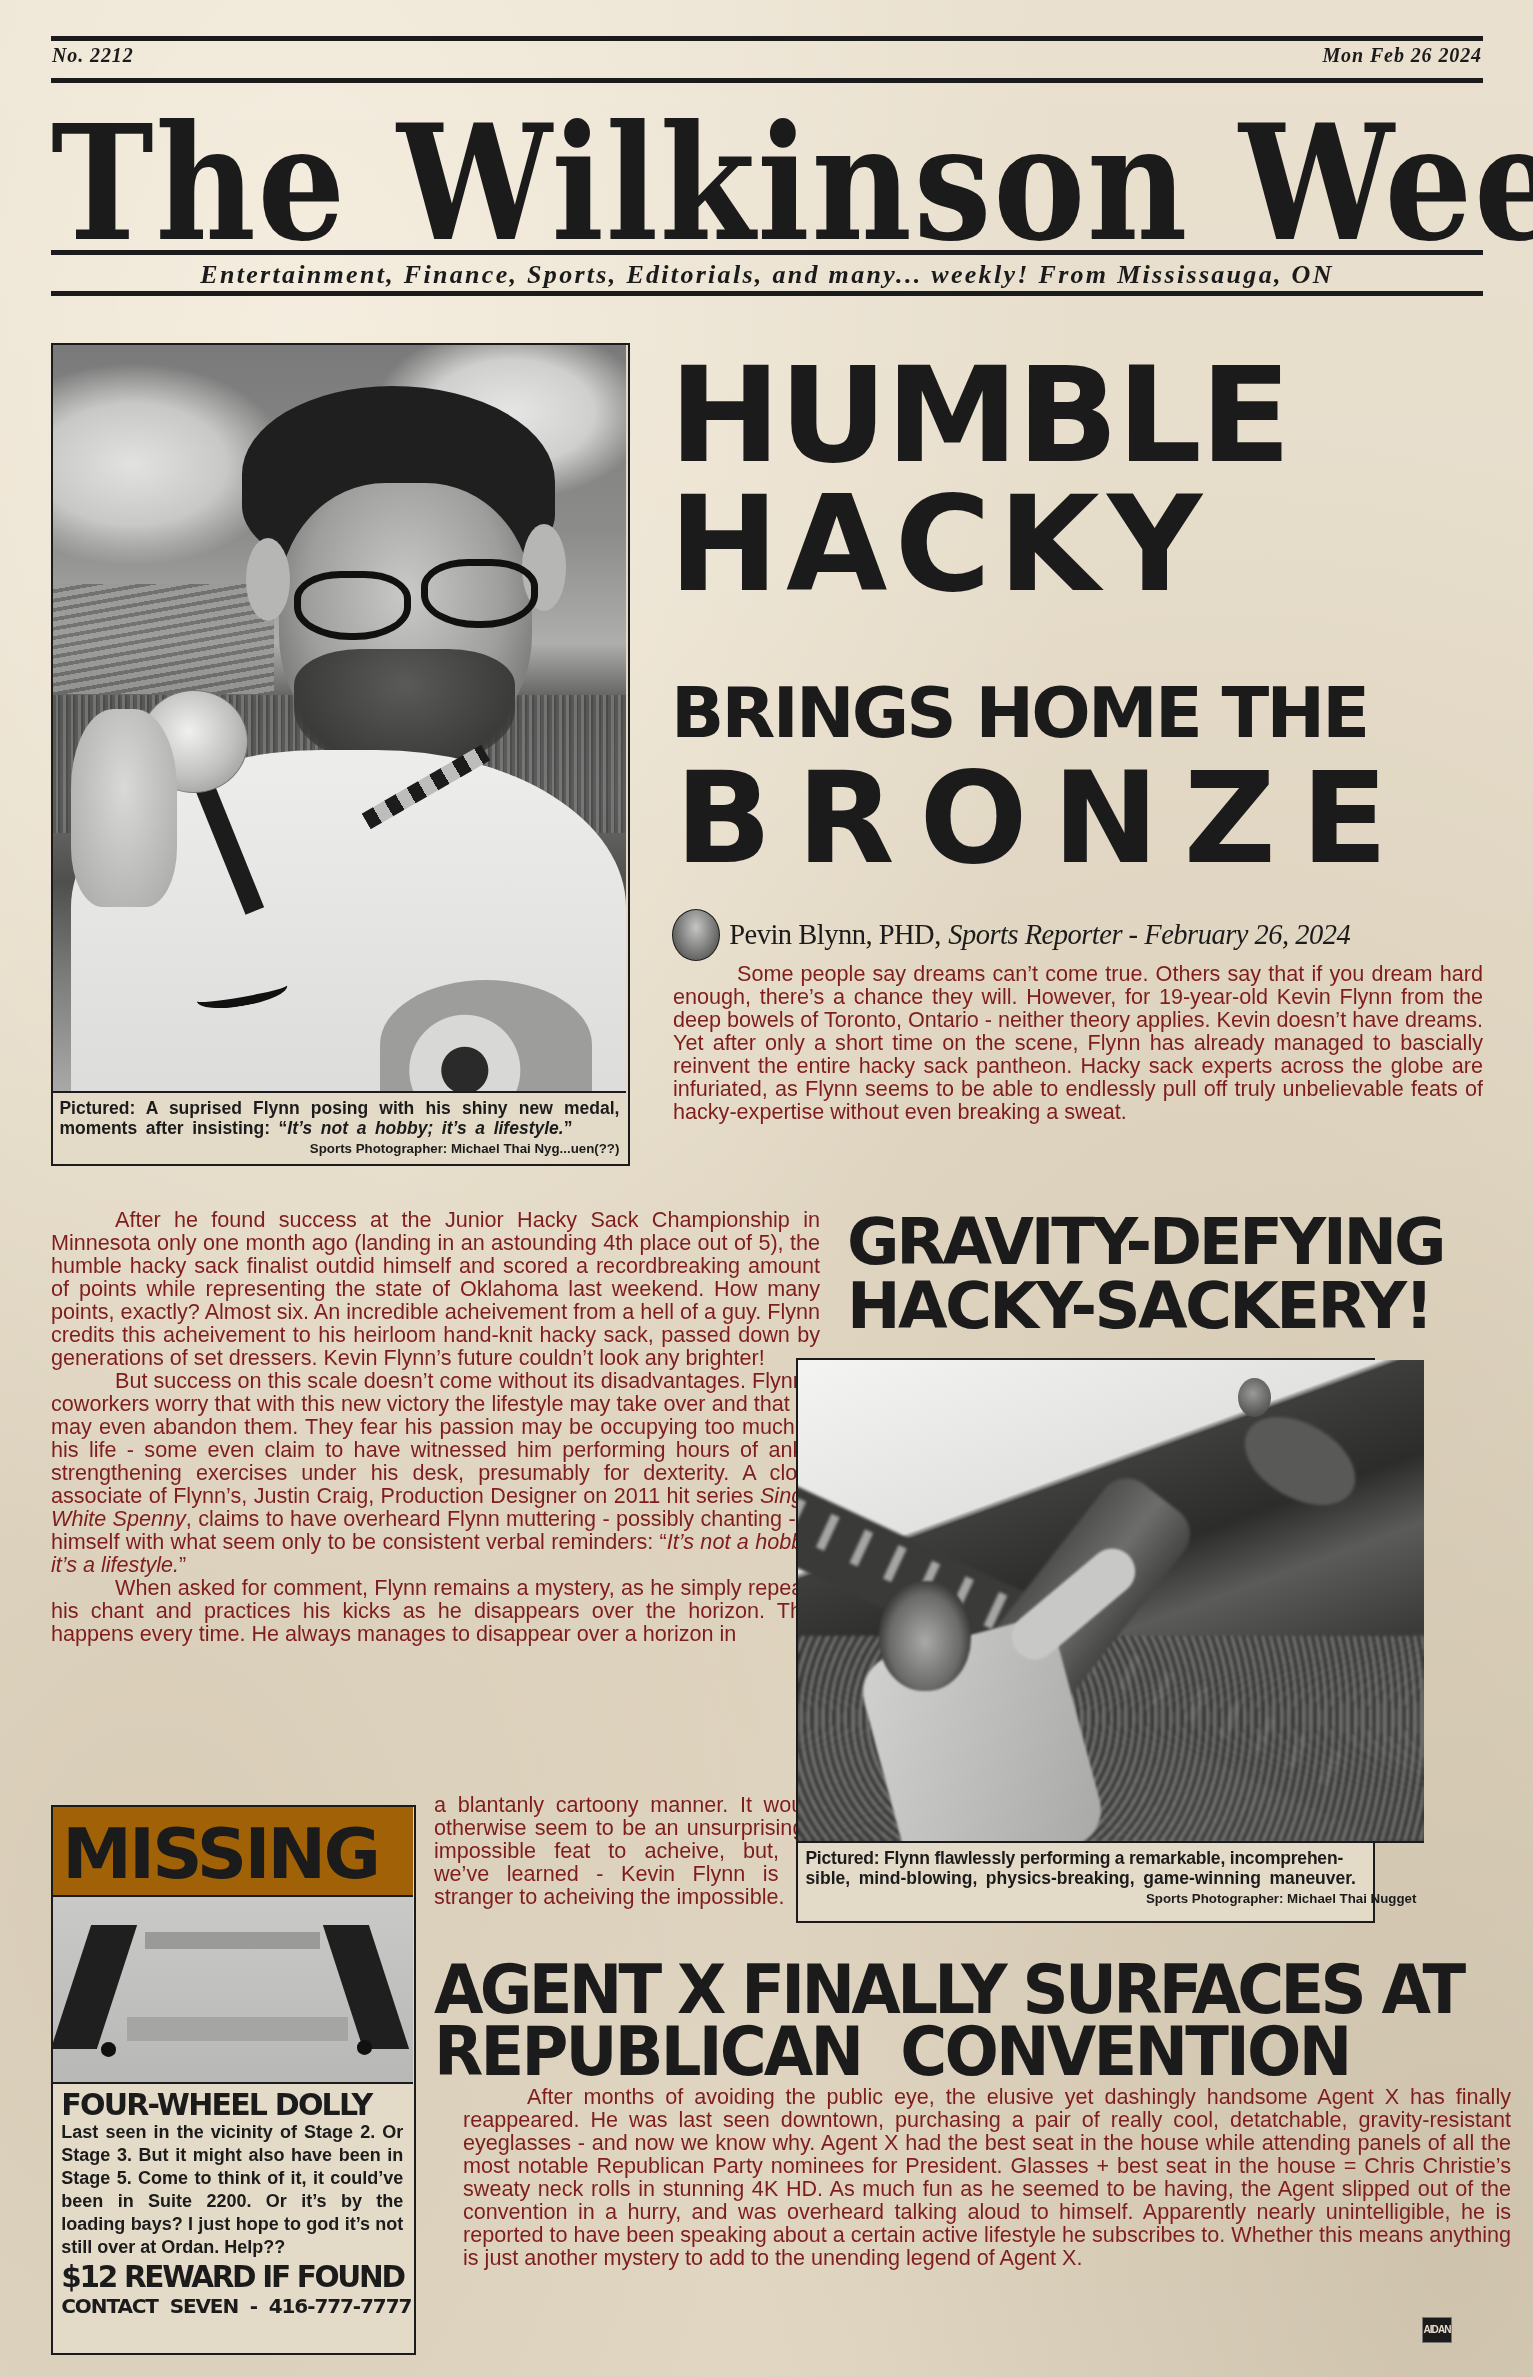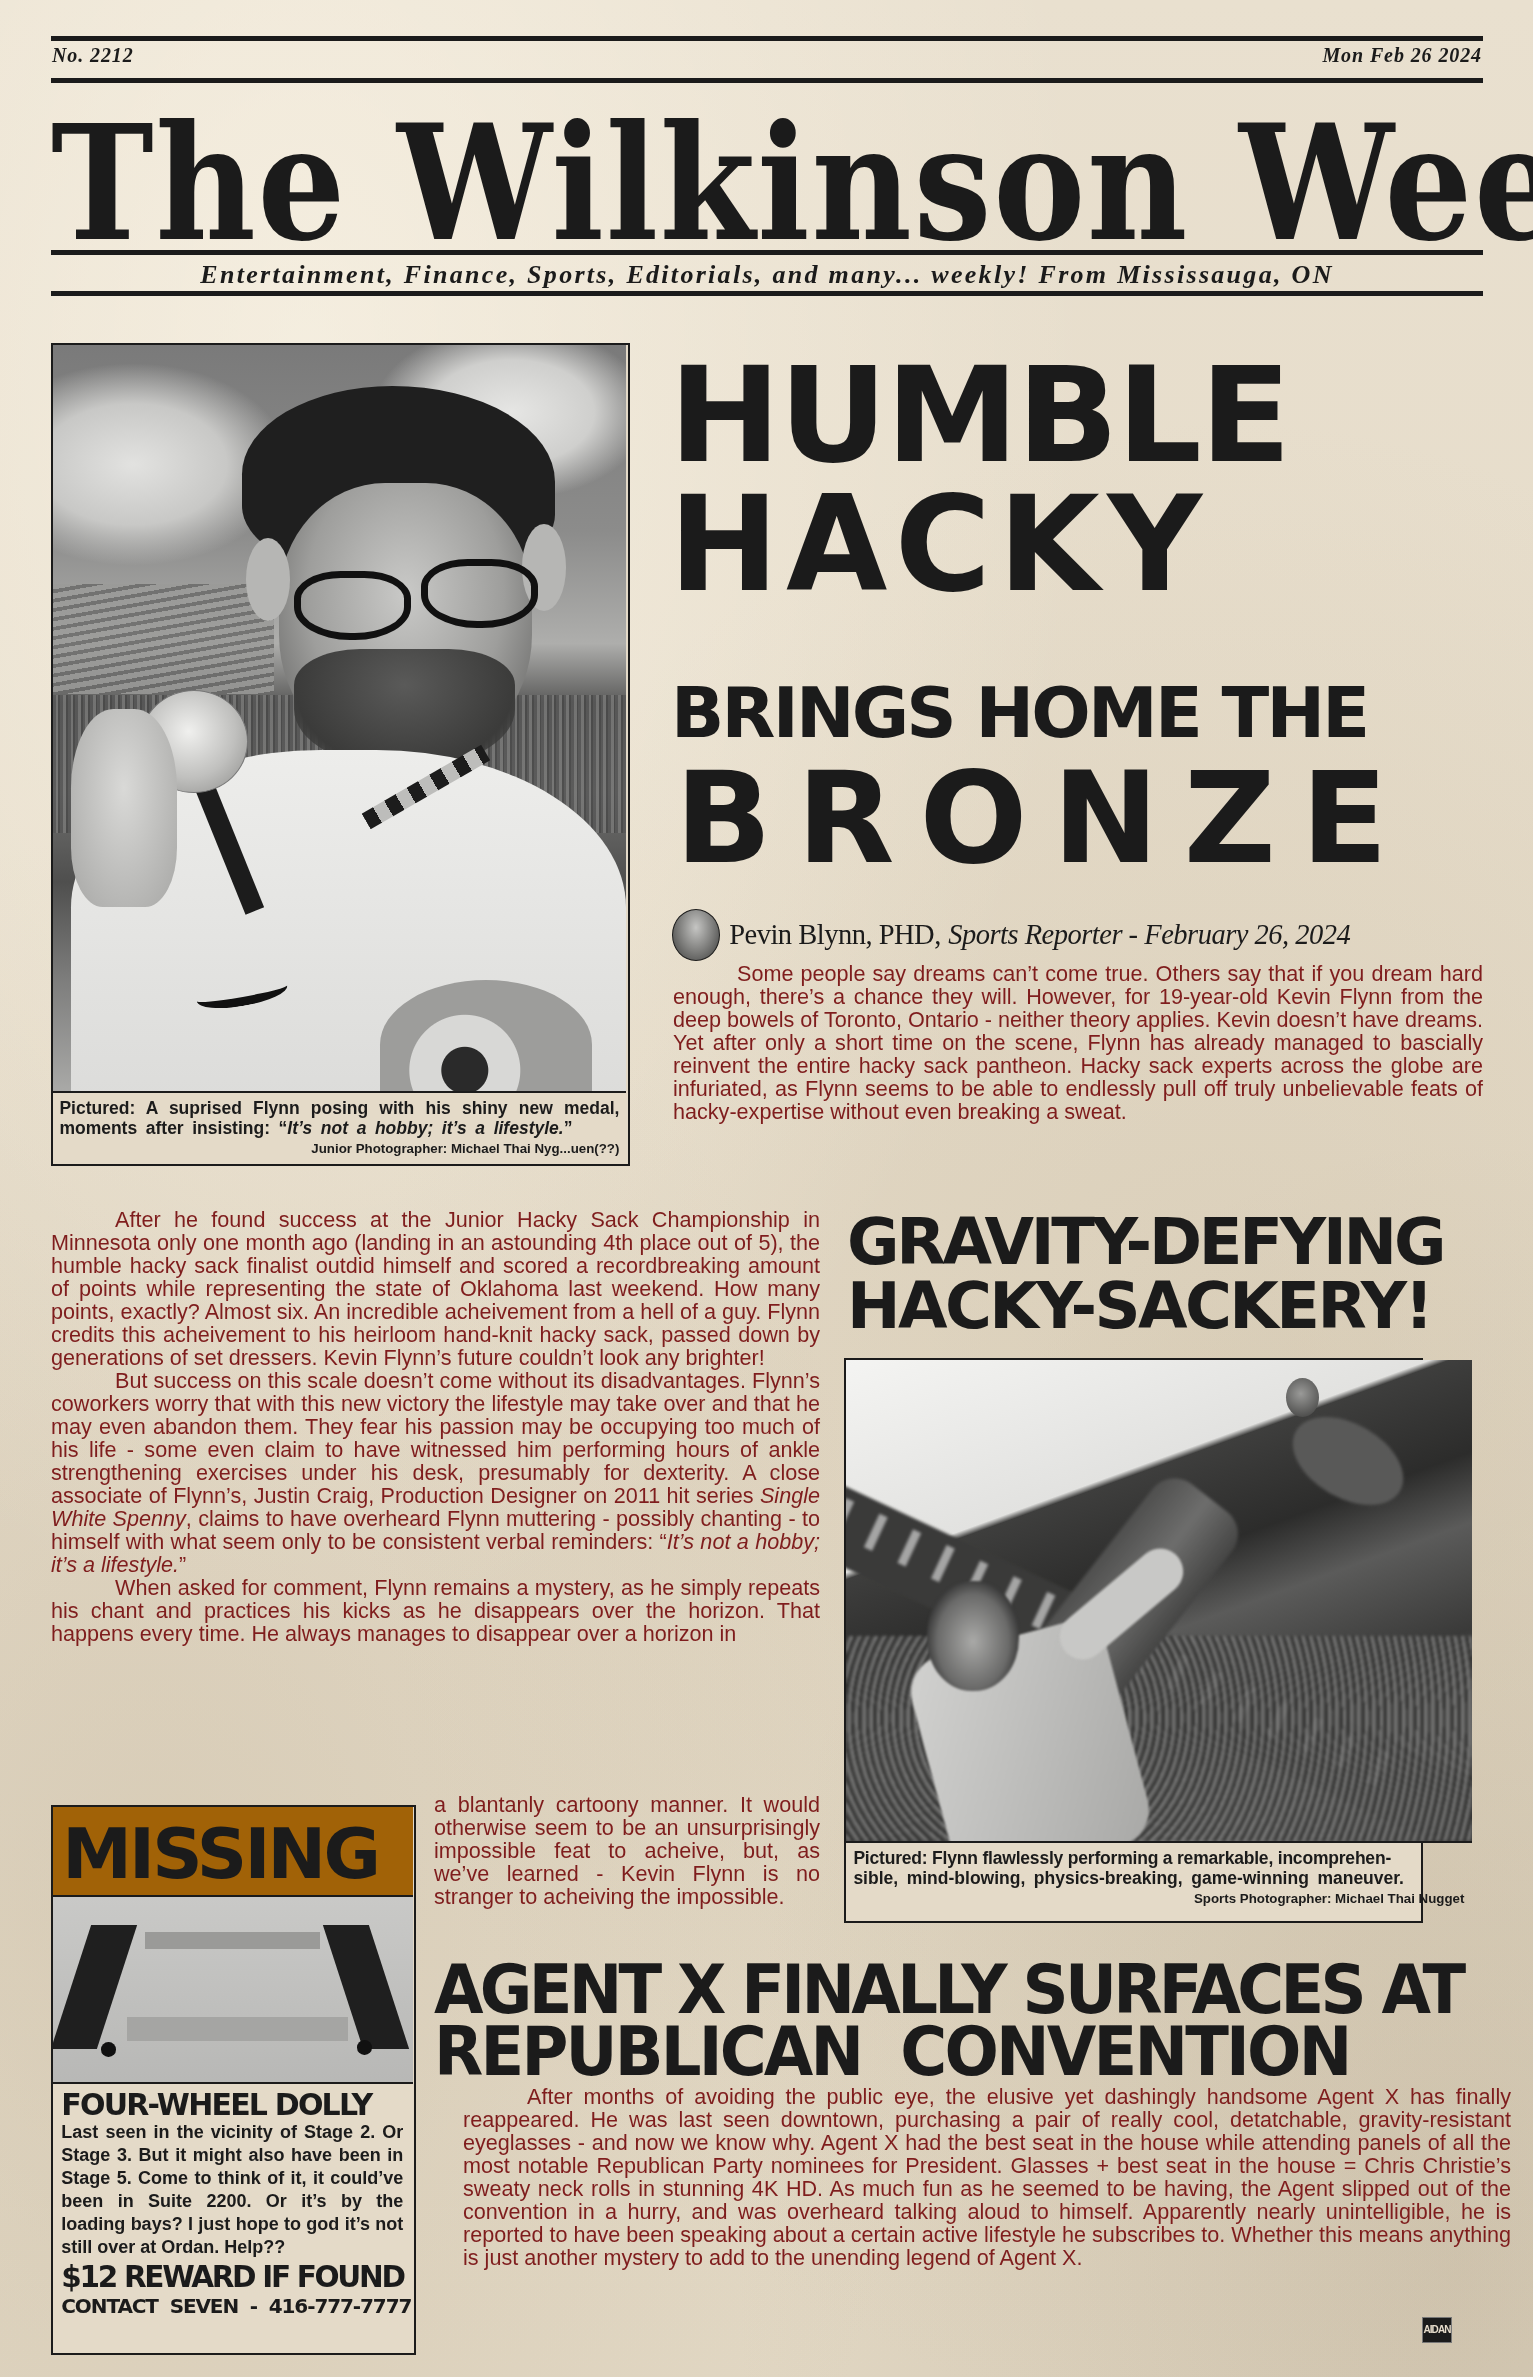--- a/index.html
+++ b/index.html
@@ -94,21 +94,21 @@
 
     <div style="position:absolute;left:143px;top:635px;width:92px;height:16.6px;border-bottom:9.2px solid #111;border-radius:0 0 60% 60%;transform:rotate(-10deg);"></div>
 
     <div style="position:absolute;left:327px;top:635px;width:212px;height:129px;background:radial-gradient(circle at 40% 70%,#2a2a2a 0 23px,#d8d8d6 24px 55px,#9d9d9b 56px 100%);border-radius:50% 50% 0 0;"></div>
   </div>
   <div class="caption-box" style="left:6.4px;top:753px;width:560px;">
     <div style="font-size:17.5px;line-height:20px;text-align:justify;text-align-last:justify;white-space:nowrap;">Pictured: A suprised Flynn posing with his shiny new medal,</div>
     <div style="font-size:17.5px;line-height:20px;white-space:nowrap;word-spacing:3.7px;">
       <span>moments after insisting: “</span><i>It’s not a hobby; it’s a lifestyle.</i><span>”</span>
     </div>
-    <div style="font-size:13.3px;line-height:18.4px;text-align:right;margin-top:1.8px;">Junior Photographer: Michael Thai Nyg...uen(??)</div>
+    <div style="font-size:13.3px;line-height:18.4px;text-align:right;margin-top:1.8px;">Sports Photographer: Michael Thai Nyg...uen(??)</div>
   </div>
 </div>
 
 <div class="abs hl" style="left:669px;top:350px;font-size:131px;letter-spacing:-1.8px;transform:scaleX(1.02);transform-origin:left;">HUMBLE</div>
 <div class="abs hl" style="left:669px;top:479px;font-size:131px;letter-spacing:7.4px;">HACKY</div>
 <div class="abs hl" style="left:671px;top:678px;font-size:70px;letter-spacing:-2.8px;">BRINGS HOME THE</div>
 <div class="abs hl" style="left:675px;top:755px;font-size:127px;letter-spacing:25px;">BRONZE</div>
 
 <div class="abs" style="left:672px;top:914px;height:42px;display:flex;align-items:center;">
   <div style="width:48px;height:52px;border-radius:50%;border:1.8px solid #1b1b1b;background:radial-gradient(ellipse at 50% 35%,#c5c5c3 0%,#7a7a78 55%,#3a3a39 100%);box-sizing:border-box;margin-right:9.2px;"></div>
@@ -125,21 +125,21 @@
   <p class="indent"><span>But success on this scale doesn’t come without its disadvantages. Flynn’s coworkers worry that with this new victory the lifestyle may take over and that he may even abandon them. They fear his passion may be occupying too much of his life - some even claim to have witnessed him performing hours of ankle strengthening exercises under his desk, presumably for dexterity. A close associate of Flynn’s, Justin Craig, Production Designer on 2011 hit series </span><i>Single White Spenny</i><span>, claims to have overheard Flynn muttering - possibly chanting - to himself with what seem only to be consistent verbal reminders: “</span><i>It’s not a hobby; it’s a lifestyle.</i><span>”</span></p>
   <p class="indent">When asked for comment, Flynn remains a mystery, as he simply repeats his chant and practices his kicks as he disappears over the horizon. That happens every time. He always manages to disappear over a horizon in</p>
 </div>
 <div class="abs body" style="left:434px;top:1793px;width:386px;">
   <p>a blantanly cartoony manner. It would otherwise seem to be an unsurprisingly impossible feat to acheive, but, as we’ve learned - Kevin Flynn is no stranger to acheiving the impossible.</p>
 </div>
 
 <div class="abs hl" style="left:847px;top:1210px;font-size:64px;letter-spacing:-3.2px;">GRAVITY-DEFYING</div>
 <div class="abs hl" style="left:847px;top:1274px;font-size:64px;letter-spacing:-2.6px;">HACKY-SACKERY!</div>
 
-<div class="frame" style="left:844px;top:1358px;width:579px;height:565px;text-decoration:underline;">
+<div class="frame" style="left:796px;top:1358px;width:579px;height:565px;text-decoration:underline;">
   <div class="photo" style="left:0;top:0;width:626px;height:481px;border-bottom:2.8px solid #1b1b1b;
        background:linear-gradient(160deg,#f4f4f2 0%,#e2e2e0 30%,#3e3e3d 31%,#2c2c2b 45%,#5b5b5a 55%,#3a3a39 70%,#6c6c6b 85%,#474746 100%);" title="Flynn performing a mid-air kick in a stadium">
     <div style="position:absolute;left:-55px;top:101px;width:792px;height:74px;background:#3a3a39;transform:rotate(25deg);transform-origin:left top;filter:blur(1.8px);"></div>
     <div style="position:absolute;left:0;top:138px;width:626px;height:37px;background:repeating-linear-gradient(90deg,rgba(255,255,255,0.9) 0 9.2px,rgba(0,0,0,0) 9.2px 37px);transform:rotate(25deg);transform-origin:left top;filter:blur(1.8px);opacity:0.6;"></div>
     <div style="position:absolute;left:0;top:276px;width:626px;height:205px;background:repeating-radial-gradient(circle at 30% 40%,#5c5c5b 0 2.8px,#2b2b2a 2.8px 5.5px,#8a8a89 5.5px 7.4px);filter:blur(1.4px);opacity:0.9;"></div>
     <div style="position:absolute;left:440px;top:18.4px;width:33px;height:39px;border-radius:50%;background:radial-gradient(circle at 45% 40%,#9a9a98,#3a3a39);"></div>
     <div style="position:absolute;left:442px;top:64px;width:120px;height:74px;border-radius:50%;background:#595958;transform:rotate(30deg);filter:blur(1.4px);"></div>
     <div style="position:absolute;left:313px;top:138px;width:101px;height:267px;background:linear-gradient(90deg,#4f4f4e,#6d6d6c,#454544);transform:rotate(38deg);transform-origin:top center;border-radius:28px;filter:blur(1.4px);"></div>
     <div style="position:absolute;left:83px;top:276px;width:202px;height:230px;background:linear-gradient(120deg,#d2d2d0,#a8a8a6);transform:rotate(-15deg);border-radius:37px;filter:blur(0.9px);"></div>
     <div style="position:absolute;left:202px;top:221px;width:147px;height:46px;background:#c8c8c6;transform:rotate(-40deg);border-radius:23px;filter:blur(0.9px);"></div>

